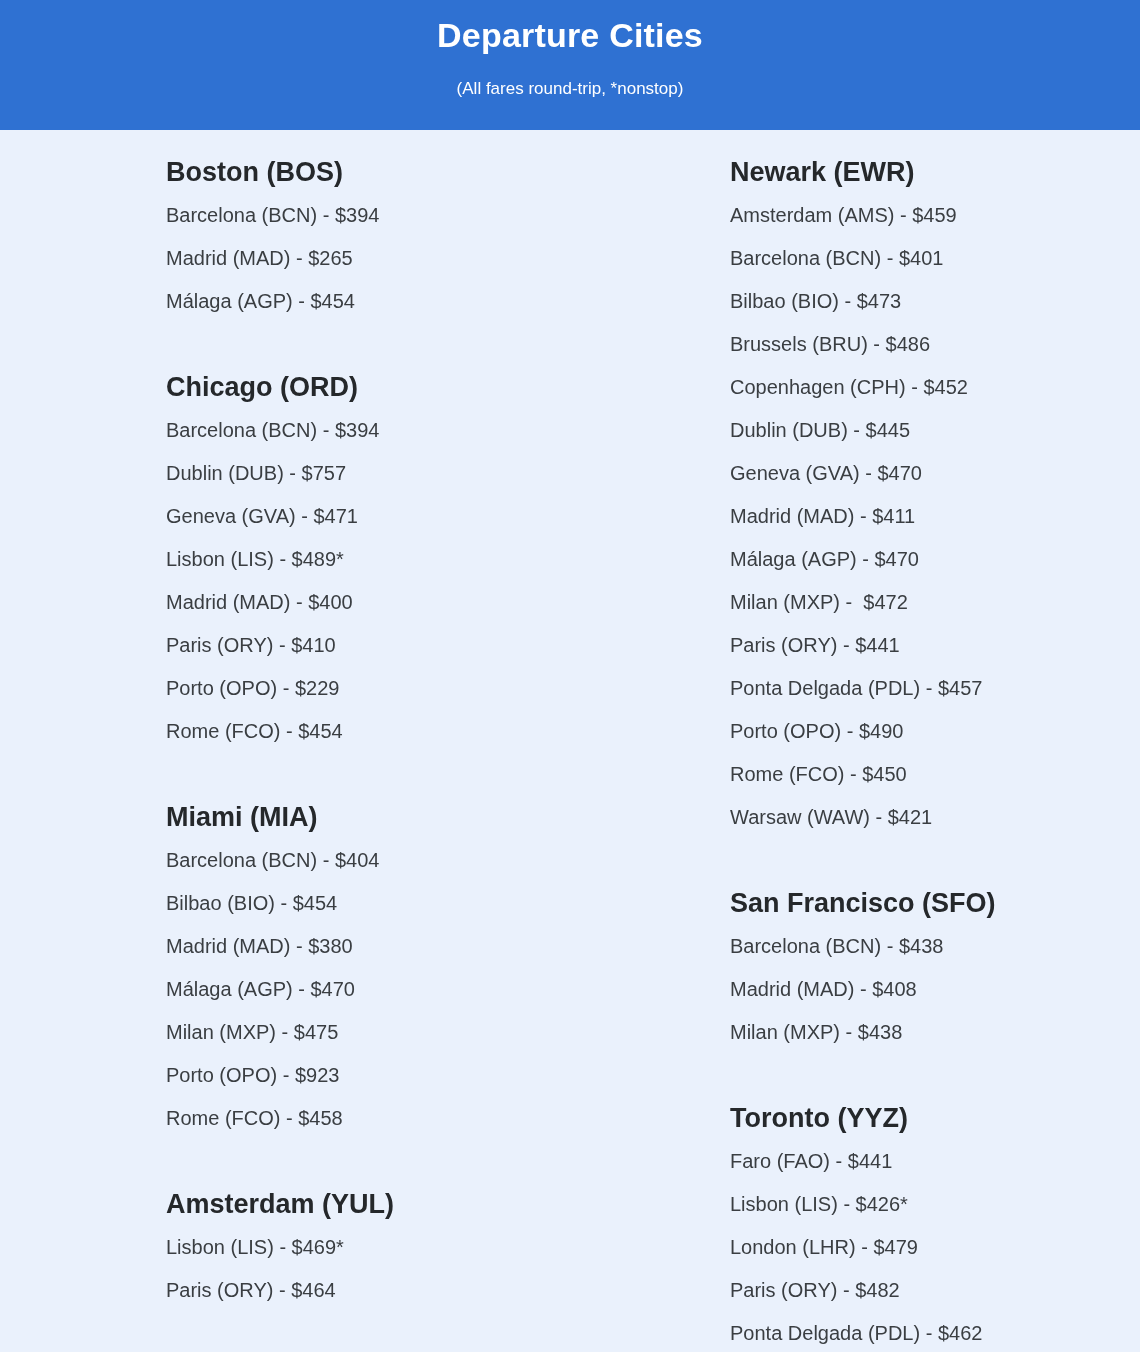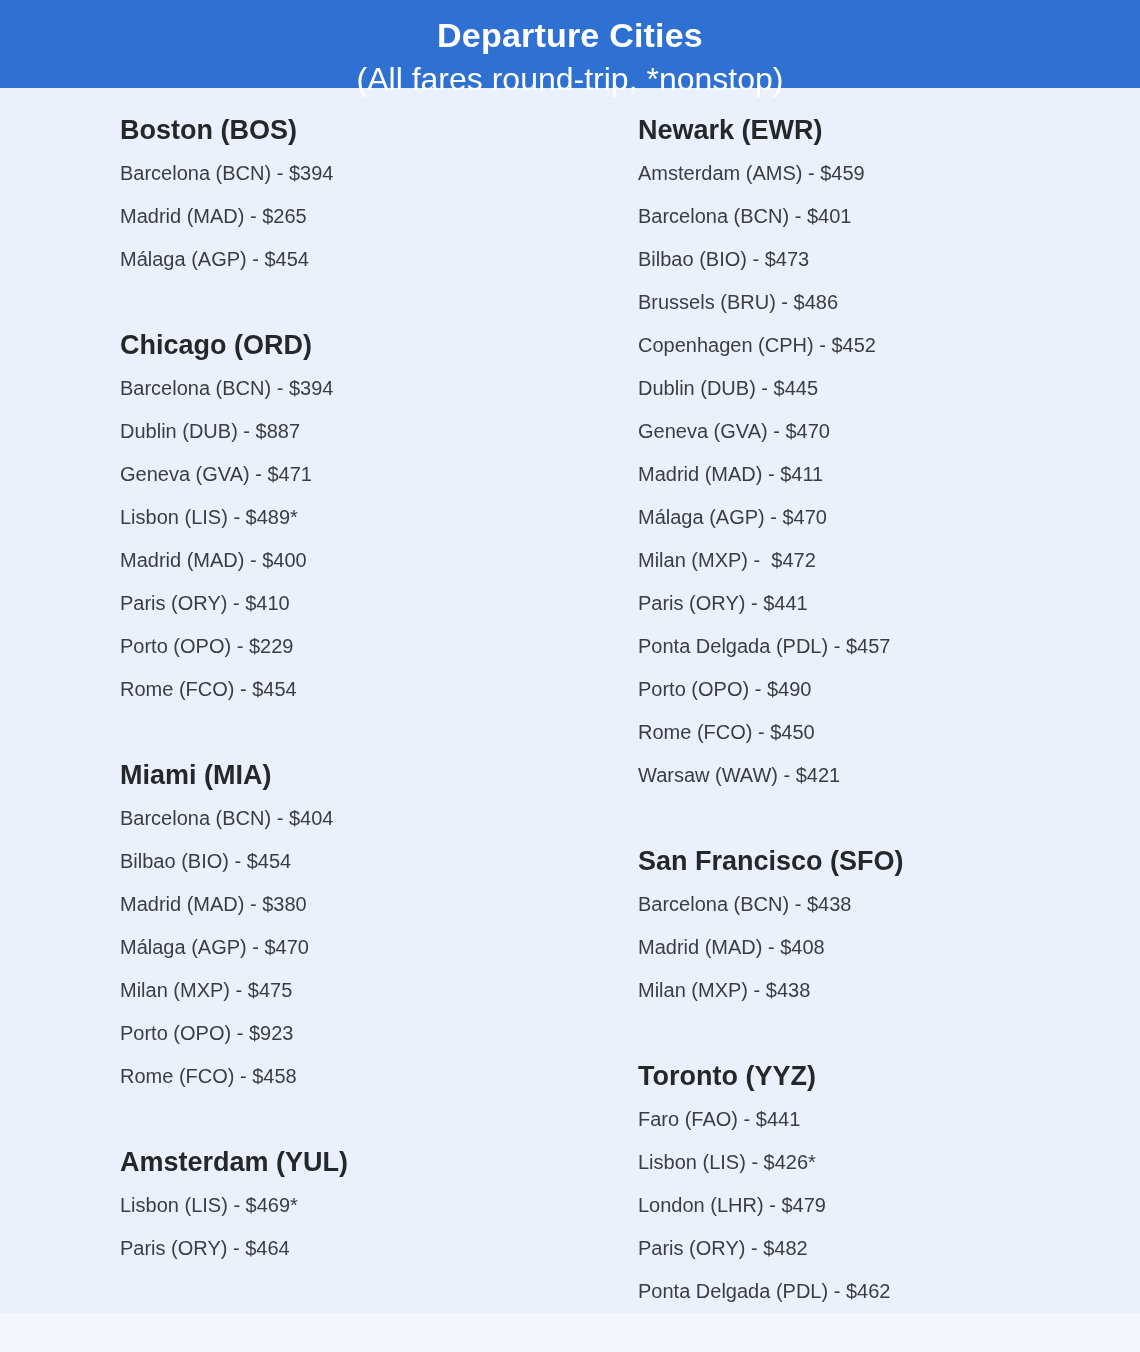--- a/index.html
+++ b/index.html
@@ -7,52 +7,53 @@
     padding: 0;
   }
   body {
     width: 1140px;
     height: 1352px;
     overflow: hidden;
     background: var(--footer-strip-bg, #f3f7fd);
     font-family: "Liberation Sans", sans-serif;
   }
   .banner {
-    height: 88px;
+    height: 130px;
     background: var(--header-bg, #2f71d2);
     color: var(--header-text, #ffffff);
     text-align: center;
     box-sizing: border-box;
     padding-top: 15px;
   }
   .banner h1 {
     margin: 0;
     font-size: 34px;
     font-weight: bold;
     line-height: 40px;
     letter-spacing: 0.2px;
   }
   .banner p {
-    margin: 10px 0 0 0;
-    font-size: 32px;
+    margin: 20px 0 0 0;
+    font-size: 17px;
     font-weight: normal;
     line-height: 28px;
   }
   .content {
     display: flex;
     align-items: flex-start;
     background: var(--content-bg, #eaf1fc);
     height: 1225px;
     box-sizing: border-box;
     padding: 21px 0 0 120px;
     overflow: hidden;
   }
   .col {
     width: 518px;
     flex: 0 0 518px;
+    margin-left: 46px;
   }
   .fare-section + .fare-section {
     margin-top: 43px;
   }
   .city-heading {
     margin: 0;
     font-size: 27px;
     font-weight: bold;
     line-height: 43px;
     color: var(--heading-text, #25282b);
@@ -82,21 +83,21 @@
   <div class="col" id="col-0">
       <section class="fare-section">
         <h2 class="city-heading">Boston (BOS)</h2>
         <p class="fare-line">Barcelona (BCN) - $394</p>
         <p class="fare-line">Madrid (MAD) - $265</p>
         <p class="fare-line">Málaga (AGP) - $454</p>
       </section>
       <section class="fare-section">
         <h2 class="city-heading">Chicago (ORD)</h2>
         <p class="fare-line">Barcelona (BCN) - $394</p>
-        <p class="fare-line">Dublin (DUB) - $887</p>
+        <p class="fare-line">Dublin (DUB) - $757</p>
         <p class="fare-line">Geneva (GVA) - $471</p>
         <p class="fare-line">Lisbon (LIS) - $489*</p>
         <p class="fare-line">Madrid (MAD) - $400</p>
         <p class="fare-line">Paris (ORY) - $410</p>
         <p class="fare-line">Porto (OPO) - $229</p>
         <p class="fare-line">Rome (FCO) - $454</p>
       </section>
       <section class="fare-section">
         <h2 class="city-heading">Miami (MIA)</h2>
         <p class="fare-line">Barcelona (BCN) - $404</p>

